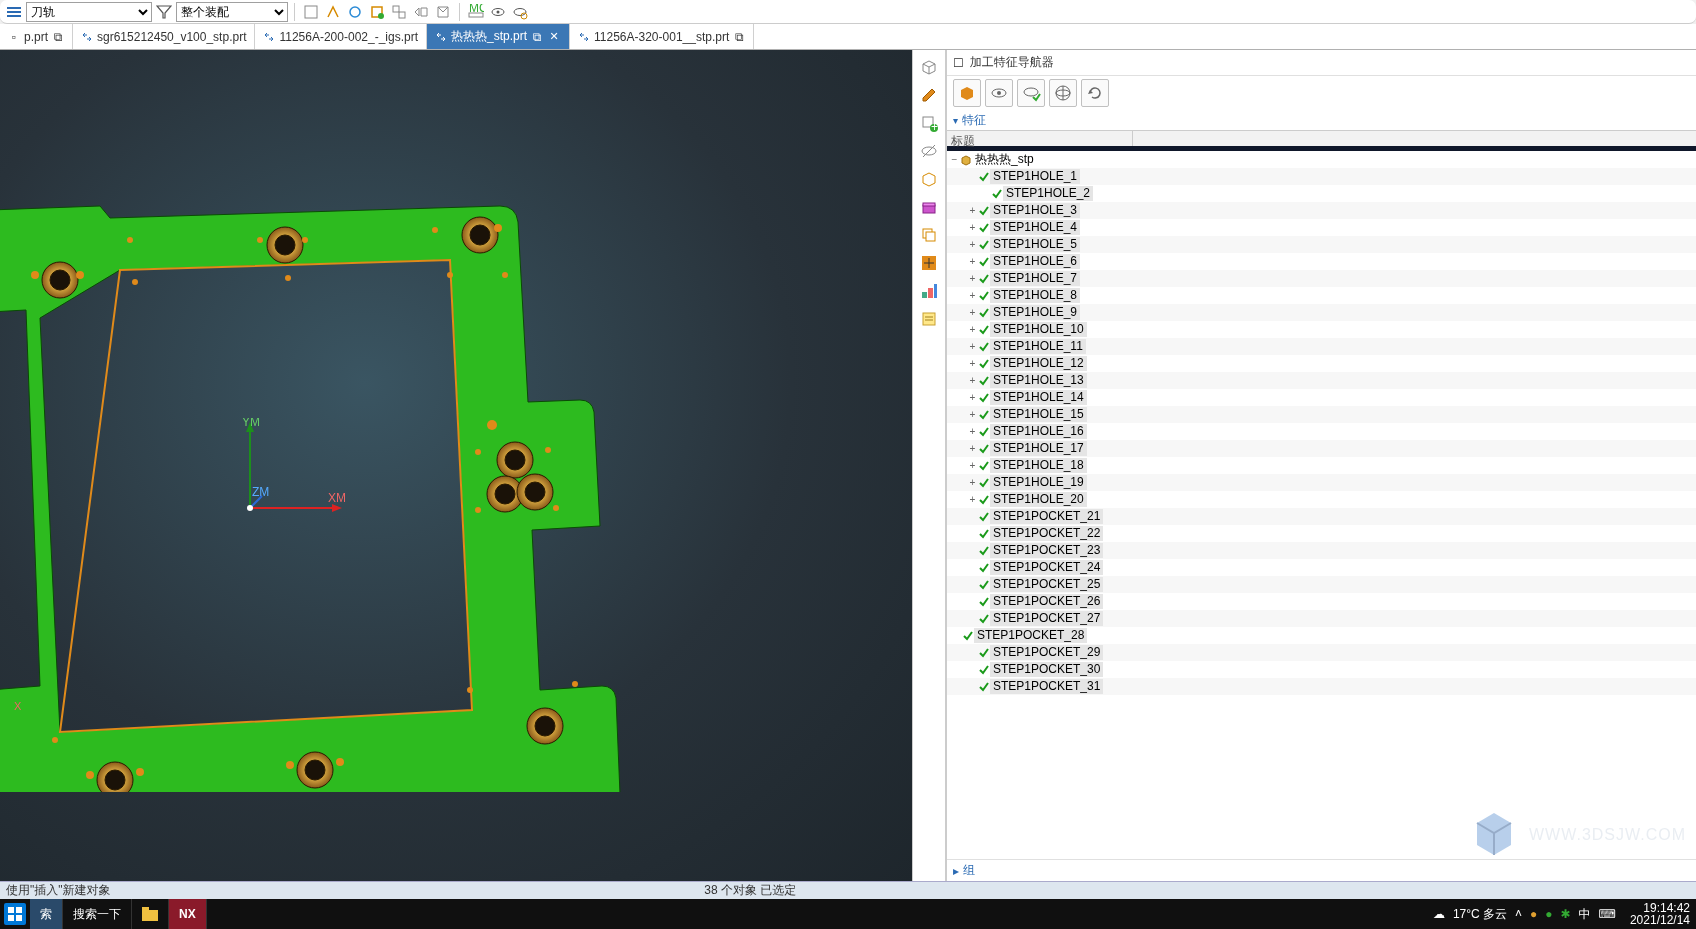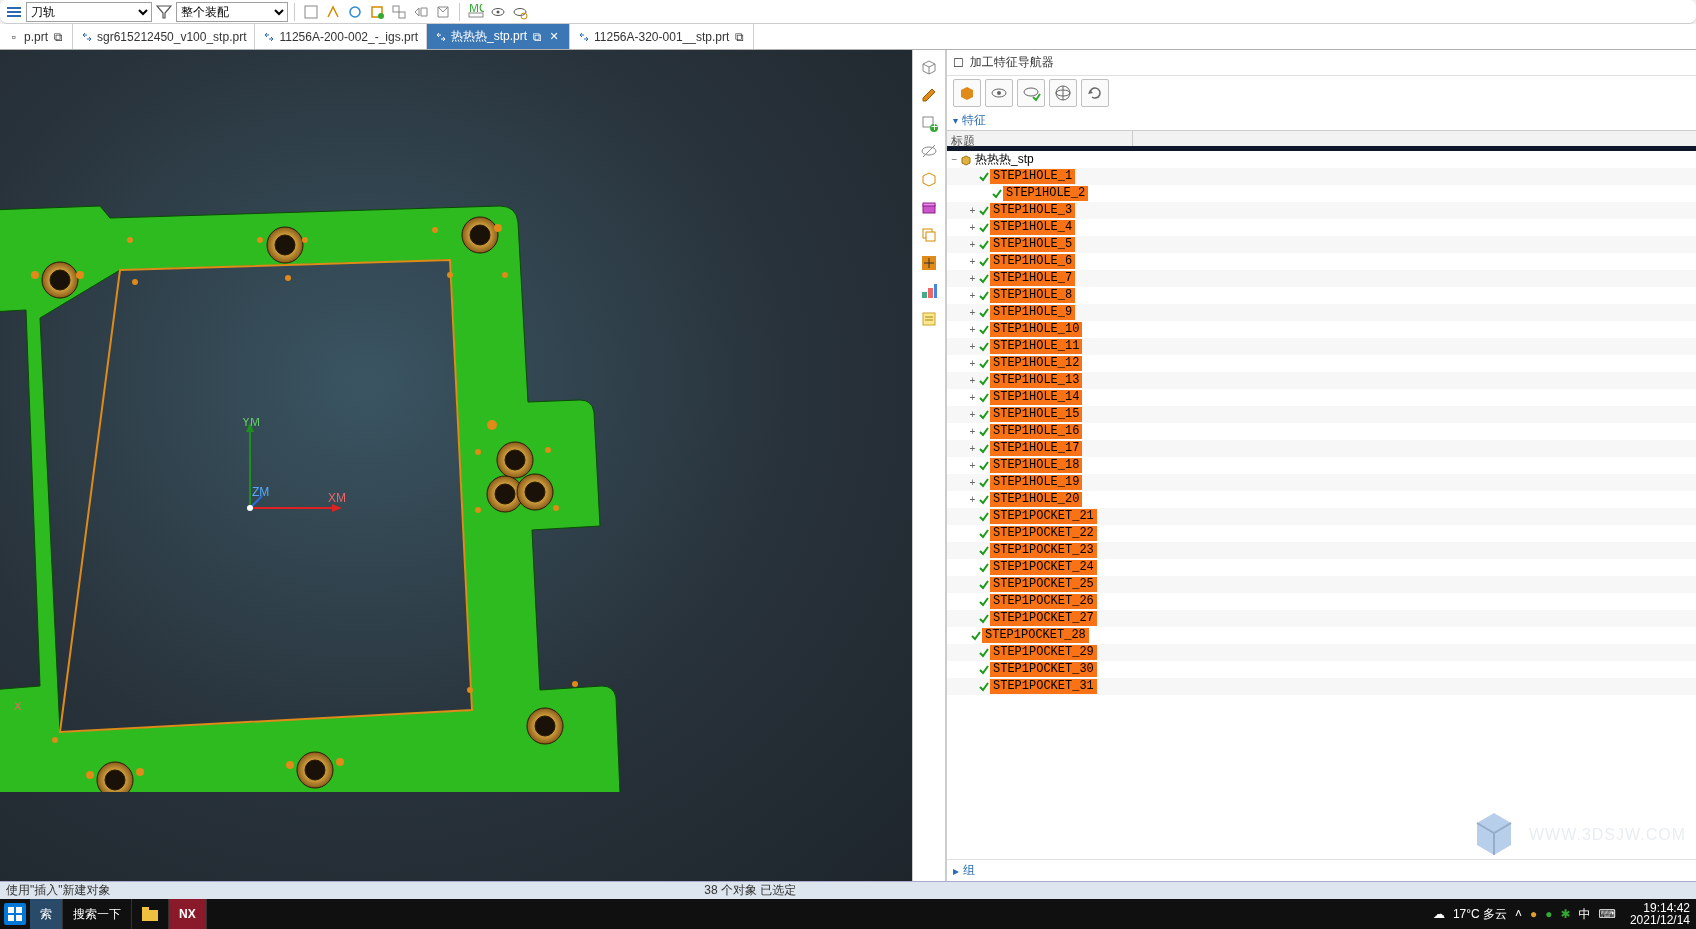--- a/index.html
+++ b/index.html
@@ -39,21 +39,21 @@
 
 .tree-wrap { flex: 1; overflow: auto; border-top: 1px solid #ccc; }
 .tree-hdr { height: 20px; background: #f2f2f2; border-bottom: 5px solid #0f172a; display: flex; }
 .tree-hdr .col1 { width: 186px; border-right: 1px solid #ccc; padding-left: 4px; line-height: 20px; color: #555; }
 
 .tree { }
 .tree-row { height: 17px; display: flex; align-items: center; white-space: nowrap; }
 .tree-row:nth-child(odd) { background: #fff; }
 .tree-row:nth-child(even) { background: #f7f7f7; }
 .tree-row .cell { display: flex; align-items: center; height: 17px; padding-left: 2px; width: 186px; }
-.tree-row.sel .label { background: #f97316; font-family: Liberation Mono, monospace; }
+.tree-row.sel .label { background: #e5e5e5; }
 .tree-row .exp { width: 11px; text-align: center; color: #666; font-size: 10px; display: inline-block; }
 .tree-row .chk { width: 12px; height: 12px; display: inline-flex; align-items: center; justify-content: center; }
 .tree-row .chk svg { width: 12px; height: 12px; }
 .tree-row .cube { width: 12px; height: 12px; display: inline-flex; }
 .tree-row .label { padding: 0 3px; line-height: 15px; }
 
 .group-sec { height: 22px; padding: 0 6px; display: flex; align-items: center; gap: 4px; color: #2a6ab3; border-top: 1px solid #e0e0e0; cursor: pointer; }
 
 .statusbar { height: 18px; background: #dde6ef; border-top: 1px solid #aac; display: flex; align-items: center; padding: 0 6px; color: #333; }
 .statusbar .center { flex: 1; text-align: center; }
@@ -685,21 +685,21 @@
               <span class="exp"></span>
               <span class="chk">
                 <svg viewBox="0 0 12 12">
                   <path d="M2 6 L5 9 L10 2" stroke="#1a9a1a" stroke-width="2" fill="none"></path>
                 </svg>
               </span>
               <span class="label">STEP1POCKET_27</span>
             </div>
           </div>
           <div class="tree-row sel">
-            <div class="cell" style="padding-left:12px">
+            <div class="cell" style="padding-left:4px">
               <span class="exp"></span>
               <span class="chk">
                 <svg viewBox="0 0 12 12">
                   <path d="M2 6 L5 9 L10 2" stroke="#1a9a1a" stroke-width="2" fill="none"></path>
                 </svg>
               </span>
               <span class="label">STEP1POCKET_28</span>
             </div>
           </div>
           <div class="tree-row sel">

